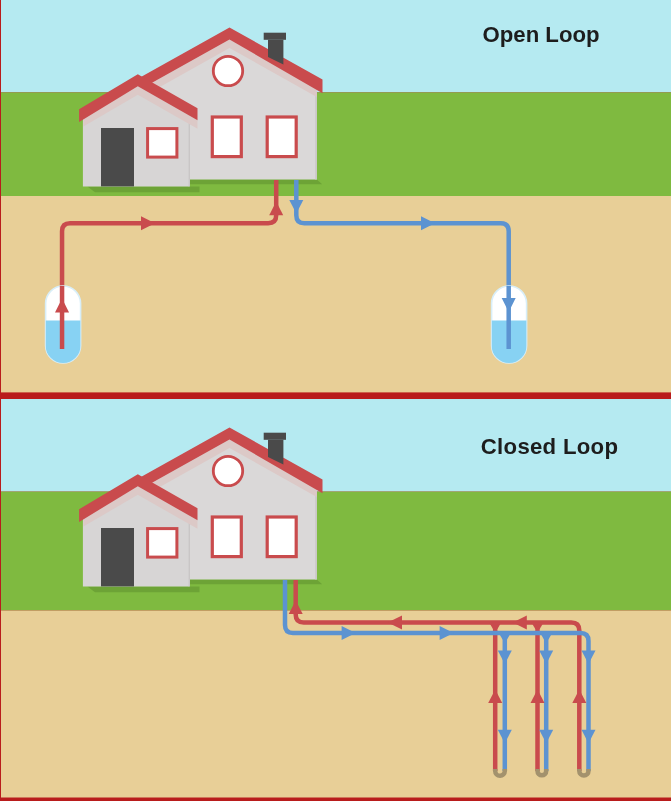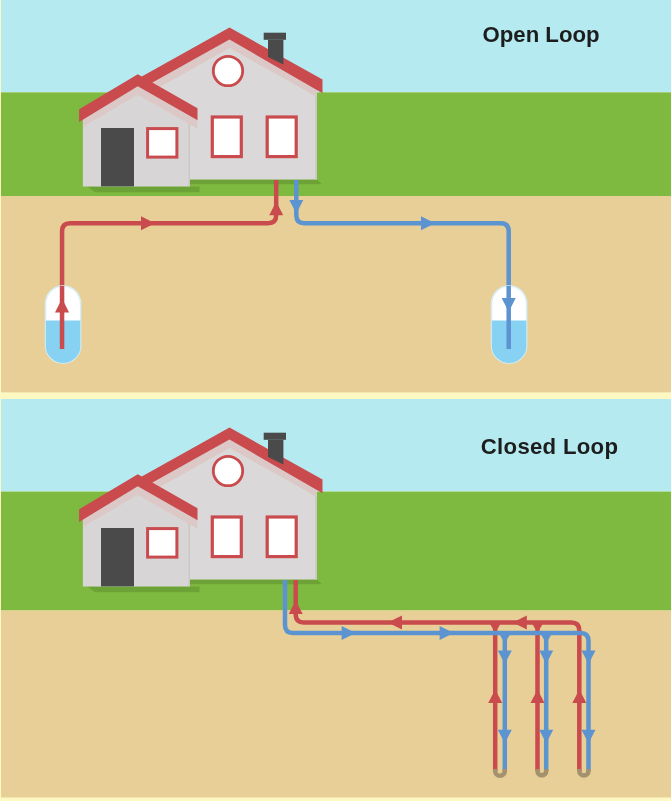--- a/index.html
+++ b/index.html
@@ -1,16 +1,16 @@
 <!DOCTYPE html>
 <html><head>
 <meta charset="utf-8">
 <style>
   html,body{margin:0;padding:0;background:#ffffff;}
-  #stage{position:relative;width:671px;height:801px;background:#fef9c3;overflow:hidden;}
+  #stage{position:relative;width:671px;height:801px;background:#b91c1c;overflow:hidden;}
   svg{display:block;}
   text{font-family:"Liberation Sans", sans-serif;}
 </style>
 </head>
 <body>
 <div id="stage">
 <svg width="671" height="801" viewBox="0 0 671 801" xmlns="http://www.w3.org/2000/svg">
 
 <rect x="1" y="0" width="670" height="92.4" fill="#b5eaf1"></rect>
 <rect x="1" y="92.4" width="670" height="103.6" fill="#7fba40"></rect>

